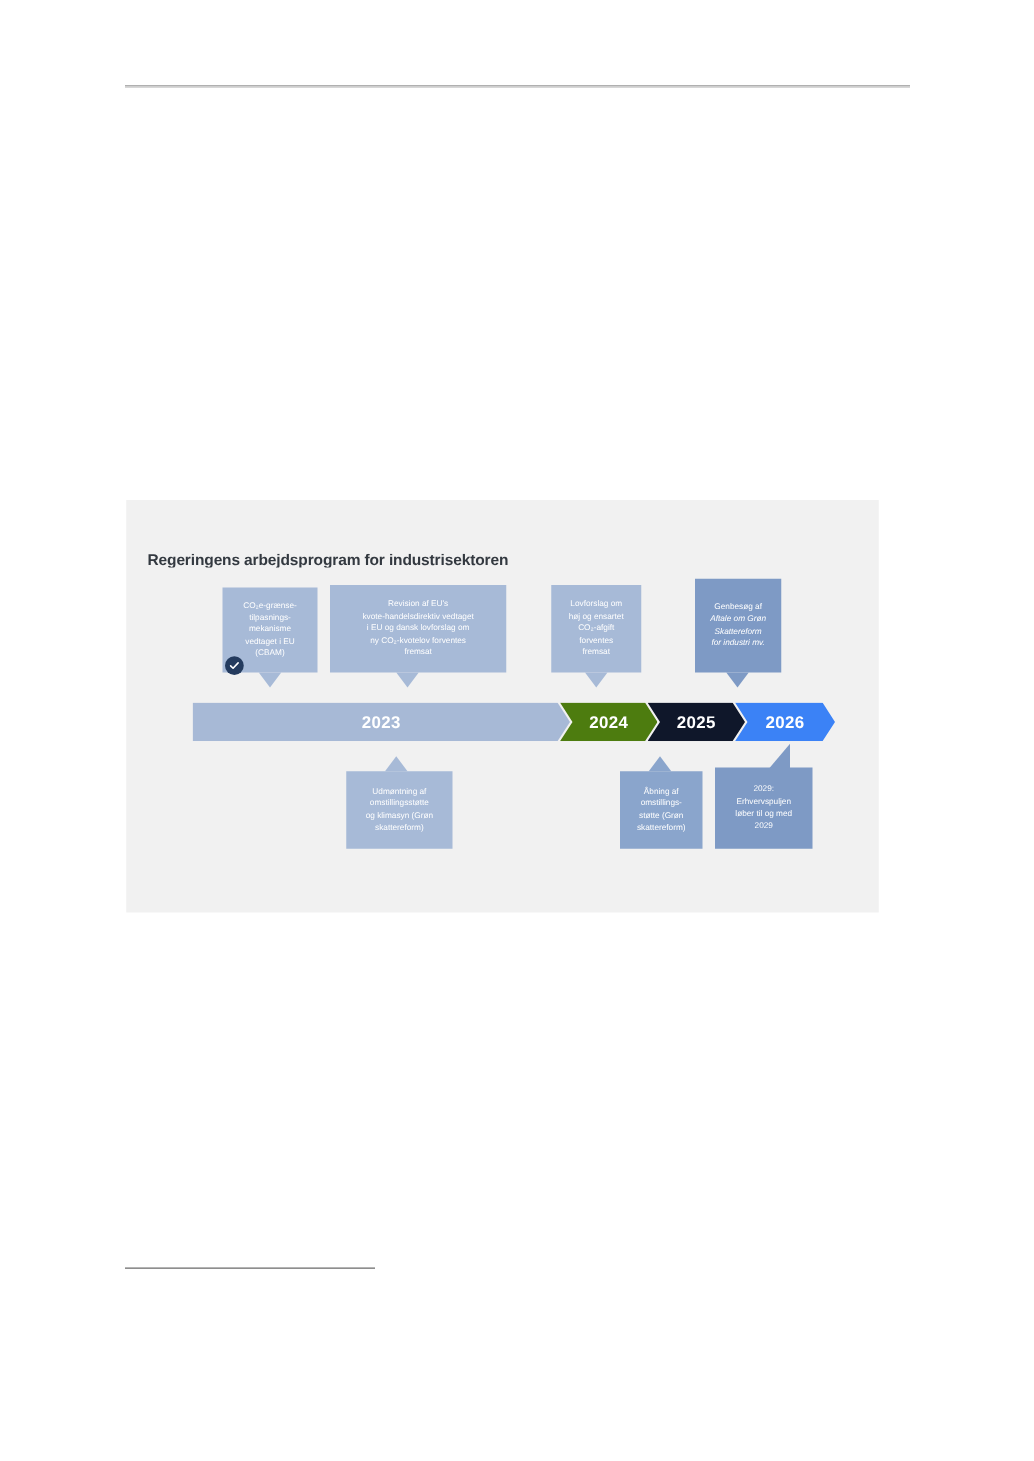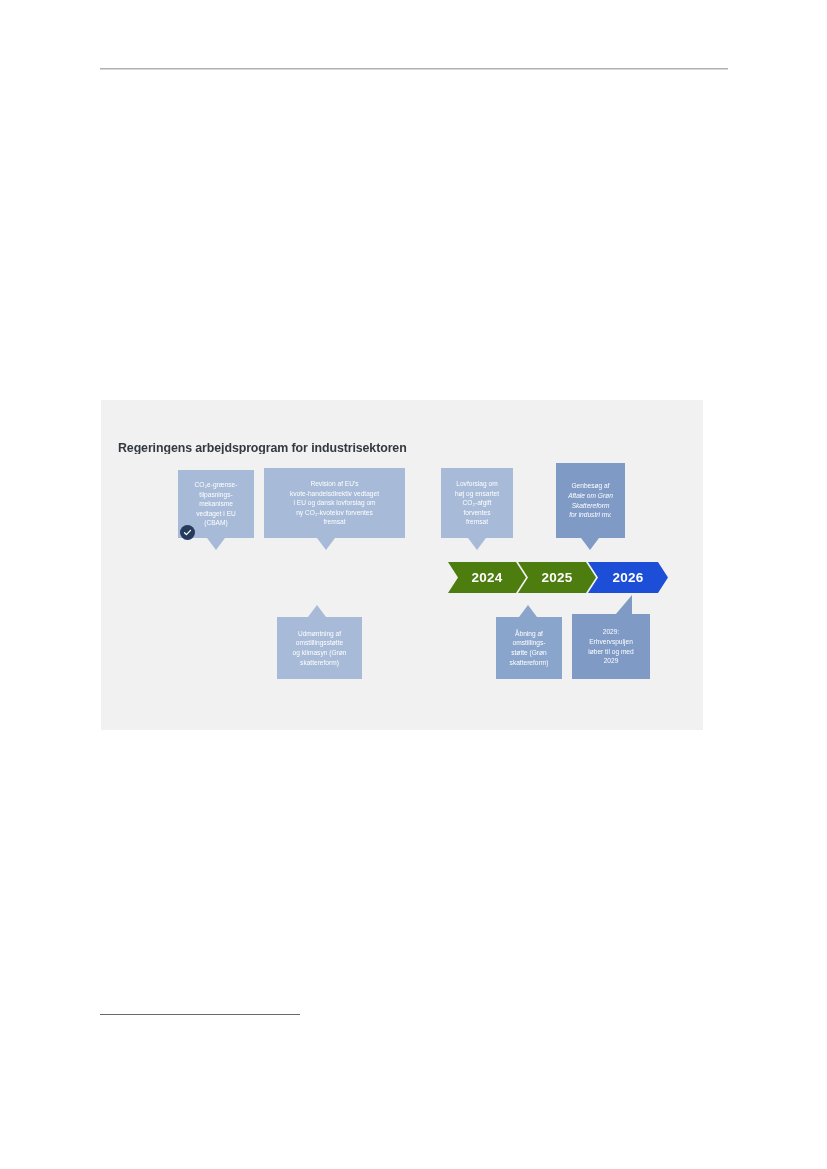--- a/index.html
+++ b/index.html
@@ -188,32 +188,36 @@
       <span>Genbesøg af</span><br>
       <span class="it">Aftale om Grøn</span><br>
       <span class="it">Skattereform</span><br>
       <span class="it">for industri mv.</span>
     </span>
   </div>
   <div class="ptr-down" style="left:480px; top:138px; border-top:12px solid #7e9ac5;"></div>
 
   <div class="timeline-bar">
 
+    <div class="seg" style="left:0px; width:302px; background:#a7b9d6;
+                clip-path: polygon(0 0, 292px 0, 302px 50%, 292px 100%, 0 100%);">
+      <span class="seg-label">2023</span>
+    </div>
 
     <div class="seg" style="left:294px; width:78px; background:#4d7c0f;
                 clip-path: polygon(0 0, 68px 0, 78px 50%, 68px 100%, 0 100%, 10px 50%);">
       <span class="seg-label">2024</span>
     </div>
 
-    <div class="seg" style="left:364px; width:78px; background:#4d7c0f;
+    <div class="seg" style="left:364px; width:78px; background:#0f172a;
                 clip-path: polygon(0 0, 68px 0, 78px 50%, 68px 100%, 0 100%, 10px 50%);">
       <span class="seg-label">2025</span>
     </div>
 
-    <div class="seg" style="left:434px; width:80px; background:#1d4ed8;
+    <div class="seg" style="left:434px; width:80px; background:#3b82f6;
                 clip-path: polygon(0 0, 70px 0, 80px 50%, 70px 100%, 0 100%, 10px 50%);">
       <span class="seg-label">2026</span>
     </div>
   </div>
 
   <div class="ptr-up" style="left:207px; top:205px; border-bottom:12px solid #a7bad7;"></div>
   <div class="callout" style="left:176px; top:217px; width:85px; height:62px; background:#a7bad7;">
     <span class="txt">
       <span>Udmøntning af</span><br>
       <span>omstillingsstøtte</span><br>

